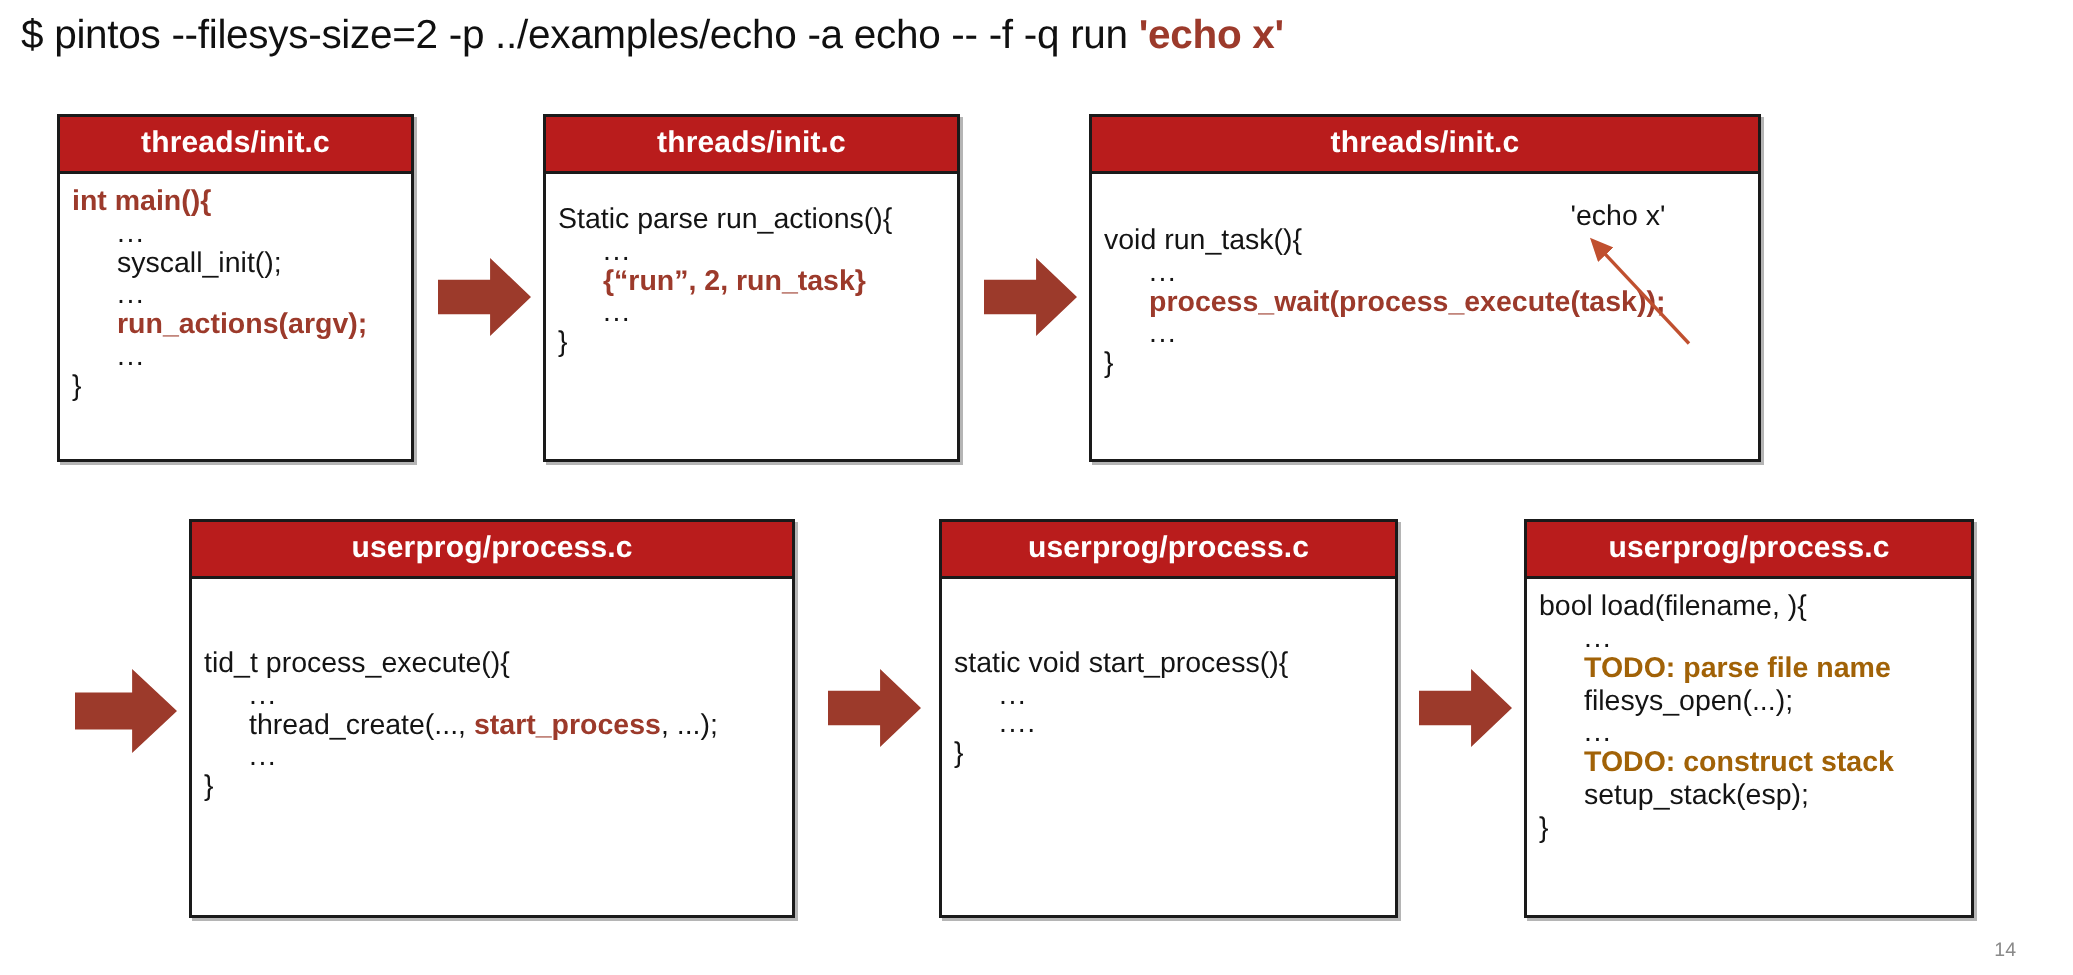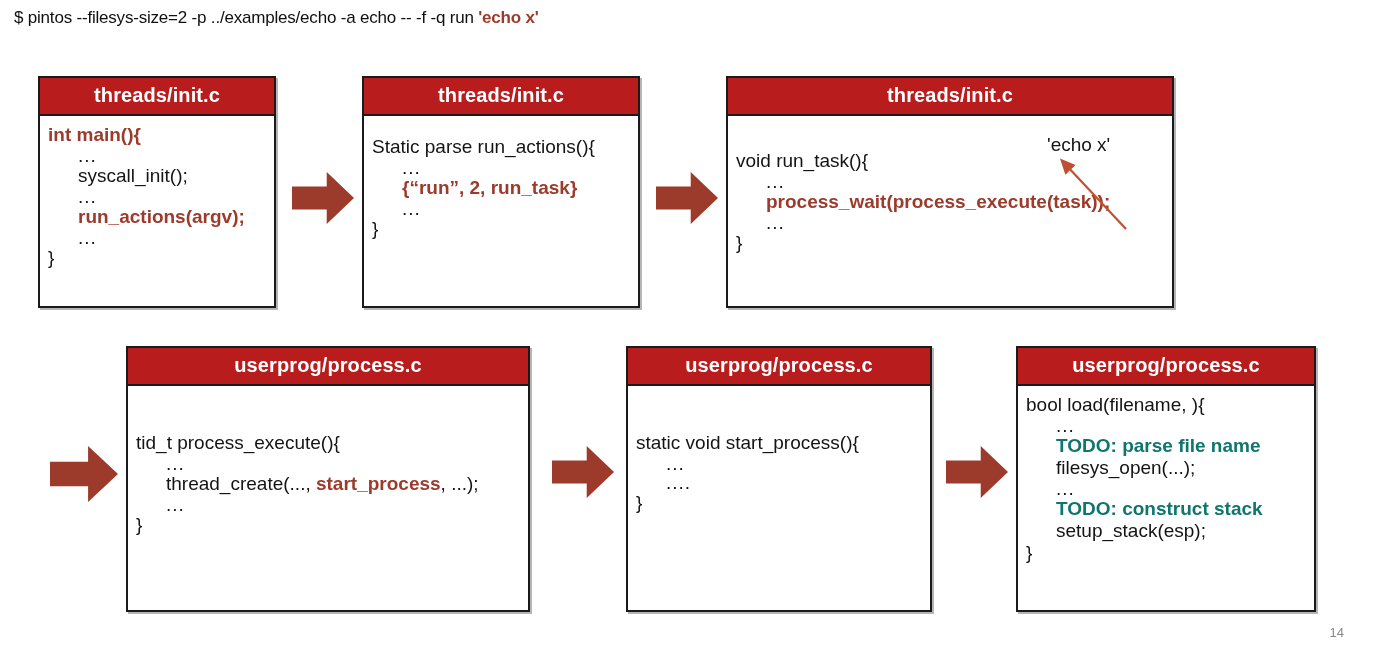--- a/index.html
+++ b/index.html
@@ -13,21 +13,21 @@
     position: relative;
     font-family: "Liberation Sans", sans-serif;
     overflow: hidden;
   }
 
   
   #cmdline {
     position: absolute;
     left: 14px;
     top: 8px;
-    font-size: 17px;
+    font-size: 27px;
     color: #101010;
     white-space: nowrap;
     letter-spacing: -0.2px;
   }
   #cmdline .arg-highlight {
     color: #9C3A2B;
     font-weight: bold;
   }
 
   
@@ -60,21 +60,21 @@
     padding: 1px 0;
   }
   .indent { padding-left: 30px; }
   .dots {
     color: #141414;
     letter-spacing: 1px;
     font-size: 19px;
     line-height: 0.9;
   }
   .red  { color: #9C3A2B; font-weight: bold; }
-  .blue { color: #0f766e; font-weight: bold; }
+  .blue { color: #a16207; font-weight: bold; }
   .blk  { color: #141414; }
   .spacer-lg { height: 26px; }
   .spacer-sm { height: 12px; }
 
   
   .blockarrow {
     position: absolute;
     background: #9C3A2B;
     clip-path: polygon(0% 28%, 56% 28%, 56% 0%, 100% 50%, 56% 100%, 56% 72%, 0% 72%);
   }

